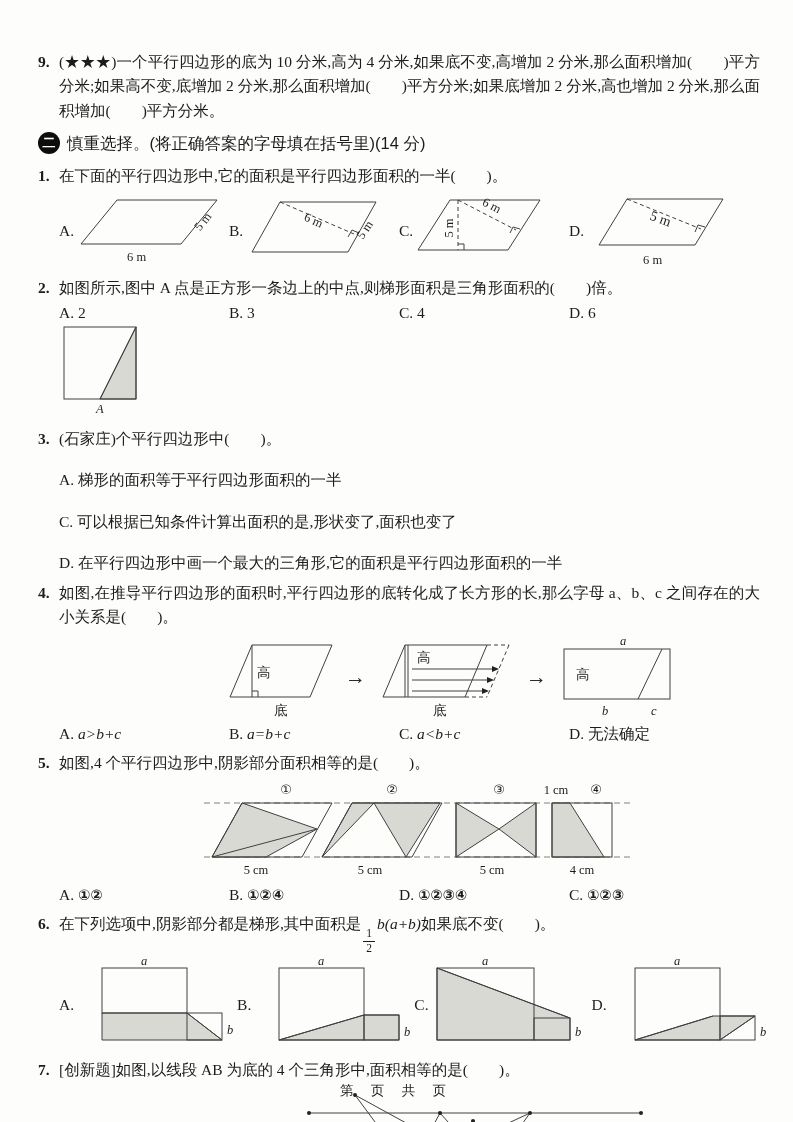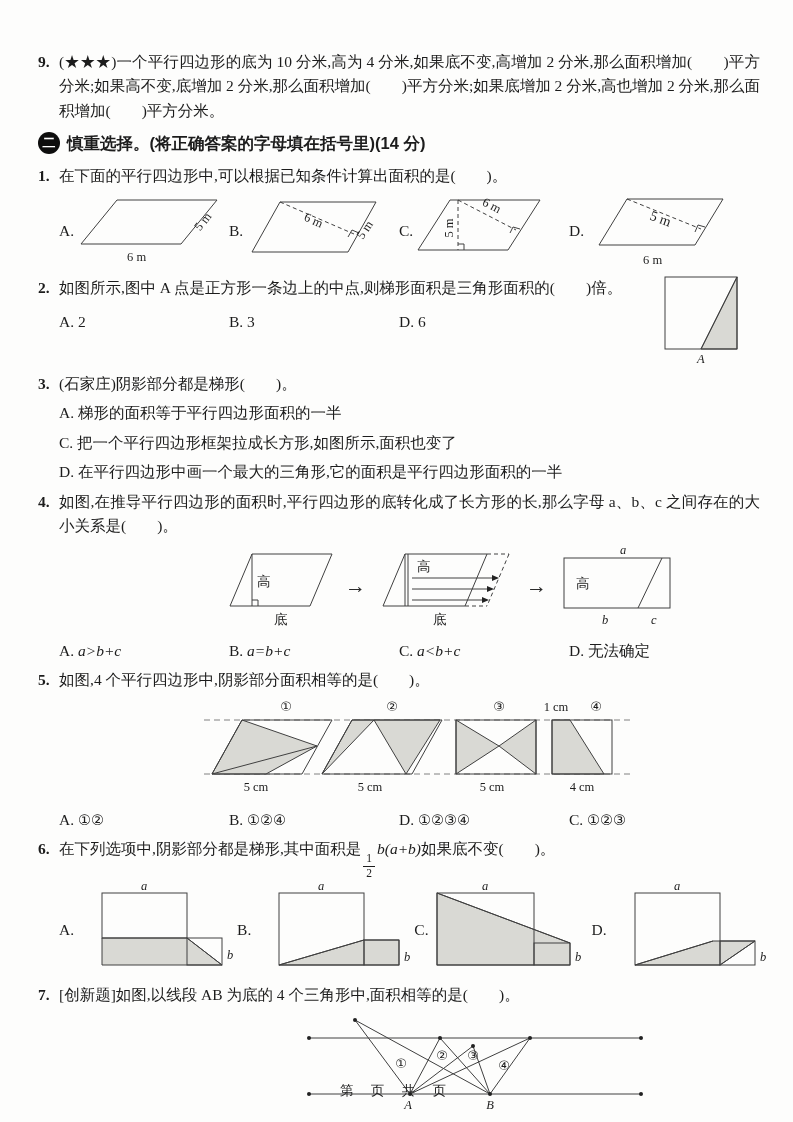--- a/index.html
+++ b/index.html
@@ -13,30 +13,30 @@
   }
   .q { position:relative; padding-left:21px; margin-bottom:5px; }
   .qnum { position:absolute; left:0; top:0; font-weight:700; }
   .qtext { text-align:justify; }
   .sec { display:flex; align-items:center; gap:7px; margin:7px 0 7px 0; }
   .badge {
     width:22px; height:22px; background:#0d0d0d; color:#fff; border-radius:50%;
     display:flex; align-items:center; justify-content:center; flex:0 0 22px;
     font-family:"Liberation Sans","DejaVu Sans",sans-serif; font-size:13px; font-weight:700;
   }
-  .sec-title { font-family:"Liberation Sans","DejaVu Sans",sans-serif; font-weight:700; font-size:16.5px; }
-  .opts { display:flex; margin-top:10px; }
+  .sec-title { font-family:"Liberation Sans","DejaVu Sans",sans-serif; font-weight:400; font-size:16.5px; }
+  .opts { display:flex; margin-top:1px; }
   .opt { flex:0 0 170px; white-space:nowrap; }
-  .optline { margin-top:5px; }
+  .optline { margin-top:17px; }
   .math { font-style:italic; }
-  .circfont { font-family:"DejaVu Sans","Liberation Sans",sans-serif; font-size:14.5px; }
+  .circfont { font-family:"DejaVu Sans","Liberation Sans",sans-serif; font-size:14.5px;font-weight:bold; }
   .figrow { display:flex; align-items:center; margin:3px 0 1px 0; }
   .figcell { display:flex; align-items:center; flex:0 0 170px; }
   .figcell .flet { margin-right:3px; }
-  .q2wrap { display:flex; }
+  .q2wrap { display:flex;flex-direction:column; }
   .q2main { flex:1; }
   .q2fig { flex:0 0 100px; margin-top:-4px; }
   .q4figrow { display:flex; align-items:center; gap:9px; margin:5px 0 2px 165px; }
   .arrow { font-size:21px; line-height:1; color:#2a2a2a; }
   .q5fig { margin:3px 0 2px 145px; }
   .q7fig { margin:3px 0 0 236px; }
   .frac { display:inline-flex; flex-direction:column; vertical-align:-8px; text-align:center;
           font-size:11.5px; line-height:1.15; margin:0 2px; }
   .frac .fnum { border-bottom:1px solid #1c1c1c; padding:0 3px; }
   .footer { position:absolute; left:0; right:0; bottom:21px; text-align:center;
@@ -62,21 +62,21 @@
     <div class="qtext">(★★★)一个平行四边形的底为 10 分米,高为 4 分米,如果底不变,高增加 2 分米,那么面积增加(　　)平方分米;如果高不变,底增加 2 分米,那么面积增加(　　)平方分米;如果底增加 2 分米,高也增加 2 分米,那么面积增加(　　)平方分米。</div>
   </div>
 
   <div class="sec">
     <span class="badge">二</span>
     <span class="sec-title">慎重选择。(将正确答案的字母填在括号里)(14 分)</span>
   </div>
 
   <div class="q">
     <span class="qnum">1.</span>
-    <div class="qtext">在下面的平行四边形中,可以根据已知条件计算出面积的是(　　)。</div>
+    <div class="qtext">在下面的平行四边形中,它的面积是平行四边形面积的一半(　　)。</div>
     <div class="figrow">
       <div class="figcell">
         <span class="flet">A.</span>
         <svg width="148" height="78" viewBox="0 0 148 78">
           <polygon class="shape" points="40,8 140,8 104,52 4,52"></polygon>
           <text x="50" y="69">6 m</text>
           <text text-anchor="middle" transform="translate(129,32) rotate(-52)">5 m</text>
         </svg>
       </div>
       <div class="figcell">
@@ -115,39 +115,40 @@
   </div>
 
   <div class="q">
     <span class="qnum">2.</span>
     <div class="q2wrap">
       <div class="q2main">
         <div class="qtext">如图所示,图中 A 点是正方形一条边上的中点,则梯形面积是三角形面积的(　　)倍。</div>
         <div class="opts">
           <span class="opt"><span>A.</span> <span>2</span></span>
           <span class="opt"><span>B.</span> <span>3</span></span>
+          <span class="opt"><span>C.</span> <span>4</span></span>
           <span class="opt"><span>D.</span> <span>6</span></span>
         </div>
       </div>
       <div class="q2fig">
         <svg width="96" height="95" viewBox="0 0 96 95">
           <polygon class="shade" points="41,77 77,5 77,77"></polygon>
           <rect class="shape" x="5" y="5" width="72" height="72"></rect>
           <line class="shape" x1="41" y1="77" x2="77" y2="5"></line>
           <text class="it" x="37" y="91">A</text>
         </svg>
       </div>
     </div>
   </div>
 
   <div class="q">
     <span class="qnum">3.</span>
-    <div class="qtext"><span class="tag">(石家庄)</span><span>阴影部分都是梯形(　　)。</span></div>
+    <div class="qtext"><span class="tag">(石家庄)</span><span>个平行四边形中(　　)。</span></div>
     <div class="optline"><span>A.</span> <span>梯形的面积等于平行四边形面积的一半</span></div>
-    <div class="optline"><span>C.</span> <span>把一个平行四边形框架拉成长方形,如图所示,面积也变了</span></div>
+    <div class="optline"><span>C.</span> <span>可以根据已知条件计算出面积的是,形状变了,面积也变了</span></div>
     <div class="optline"><span>D.</span> <span>在平行四边形中画一个最大的三角形,它的面积是平行四边形面积的一半</span></div>
   </div>
 
   <div class="q">
     <span class="qnum">4.</span>
     <div class="qtext">如图,在推导平行四边形的面积时,平行四边形的底转化成了长方形的长,那么字母 a、b、c 之间存在的大小关系是(　　)。</div>
     <div class="q4figrow">
       <svg width="112" height="85" viewBox="0 0 112 85">
         <polygon class="shape" points="28,10 108,10 86,62 6,62"></polygon>
         <line class="shape" x1="28" y1="10" x2="28" y2="62"></line>

